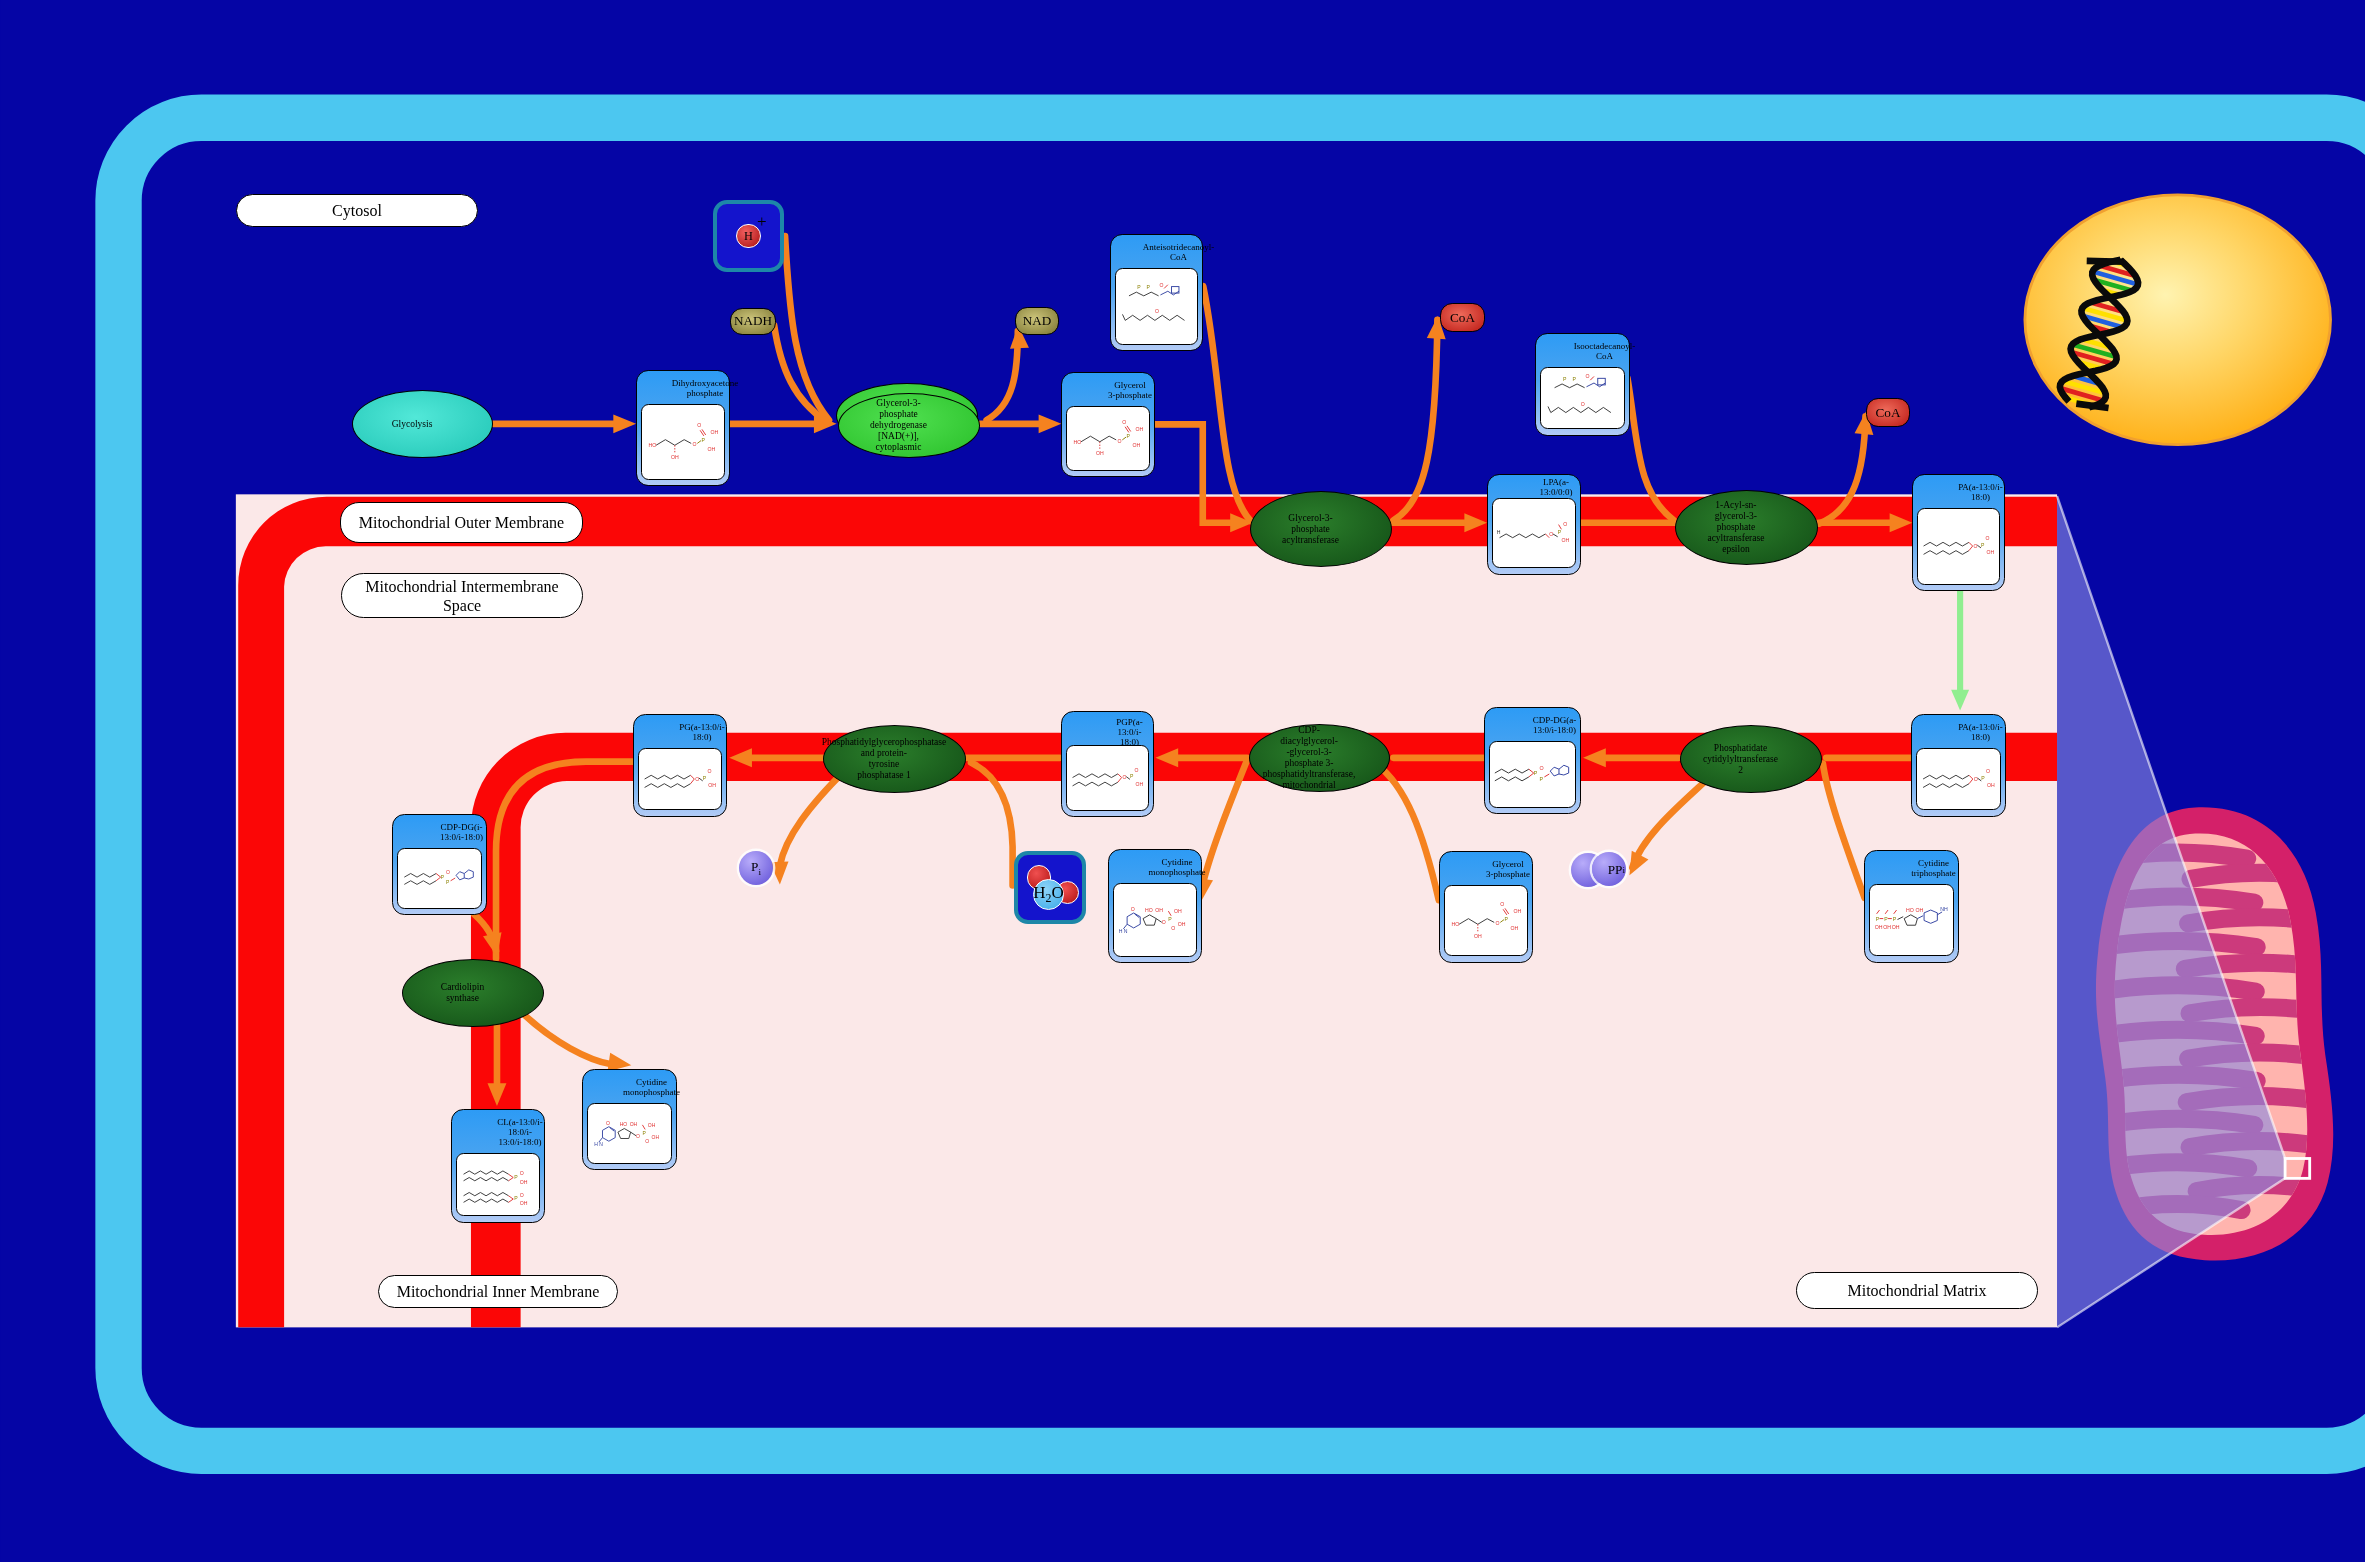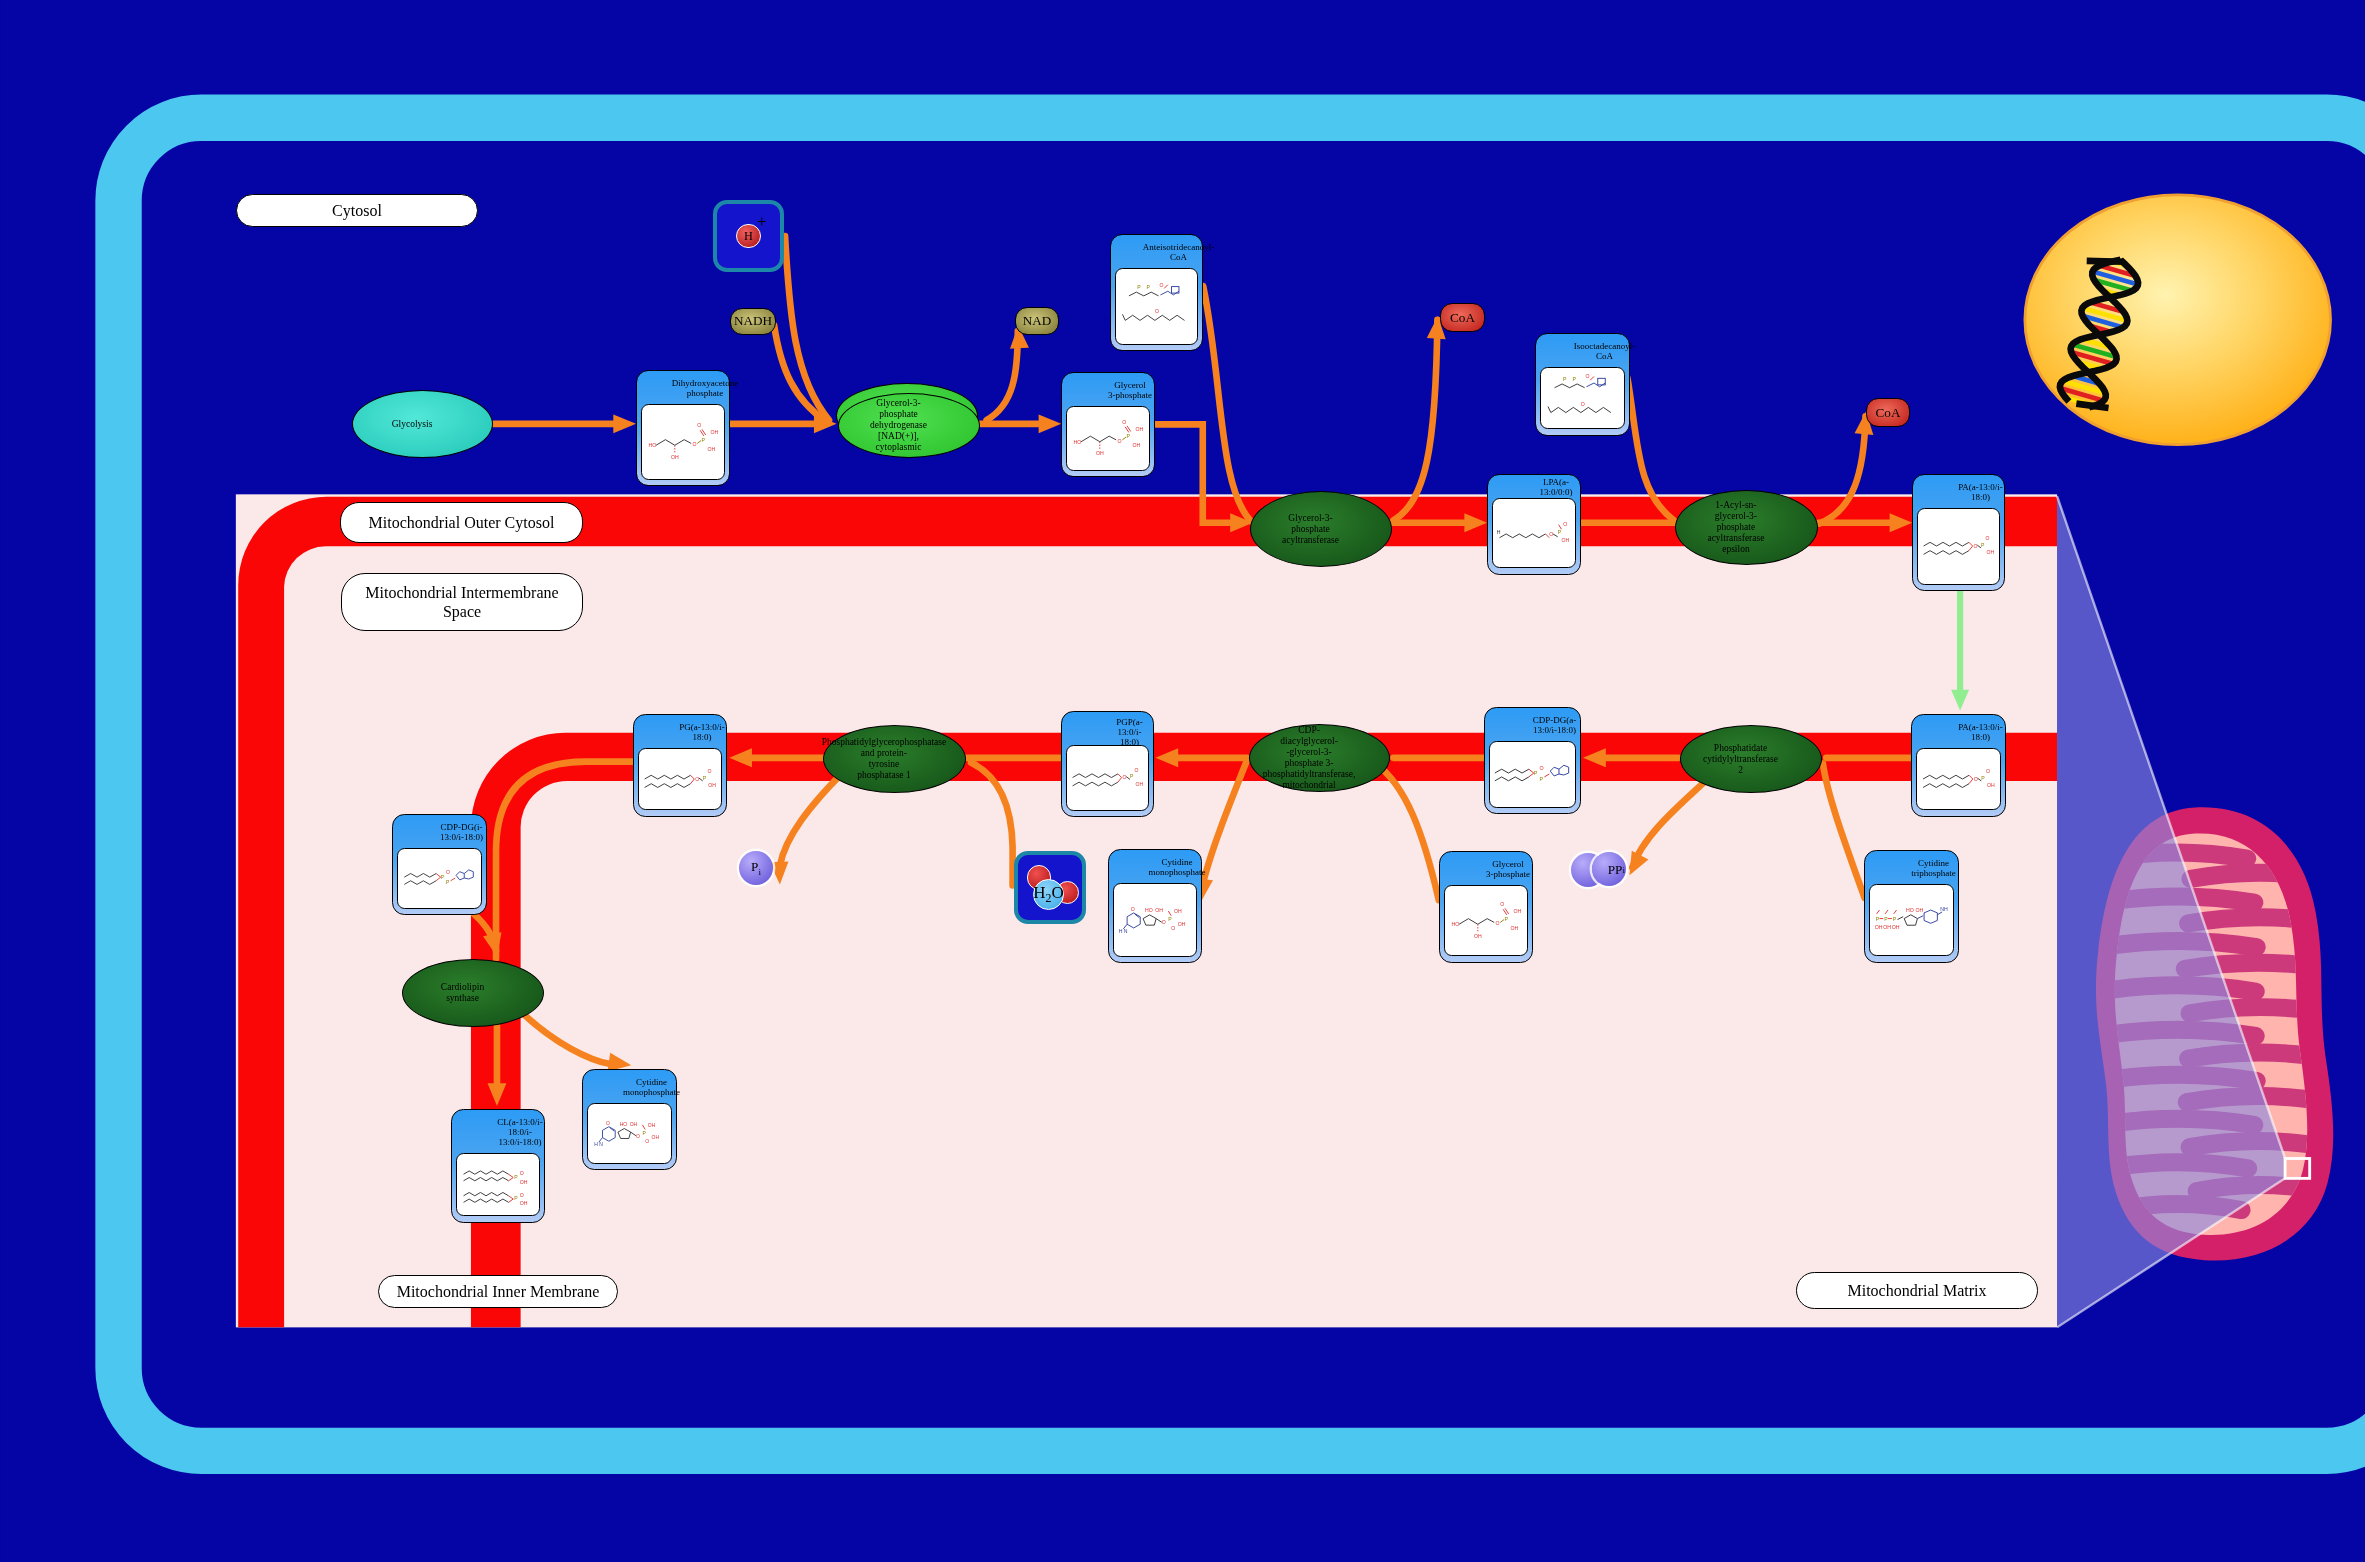--- a/index.html
+++ b/index.html
@@ -152,22 +152,22 @@
         <polygon points="1050.0,2022.0 1059.6,1970.9 1020.5,1979.2" fill="#F5821F"></polygon>
         <path d="M 1050,2167 L 1050,2298" stroke="#F5821F" stroke-width="14" fill="none" stroke-linecap="round"></path>
         <polygon points="1050.0,2338.0 1070.0,2290.0 1030.0,2290.0" fill="#F5821F"></polygon>
         <path d="M 2636,1606 C 2596,1706 2556,1806 2540,1878" stroke="#F5821F" stroke-width="14" fill="none" stroke-linecap="round"></path>
         <path d="M 3608,1648 C 3545,1706 3472,1768 3450,1834" stroke="#F5821F" stroke-width="14" fill="none" stroke-linecap="round"></path>
         <path d="M 1784,1630 C 1712,1702 1660,1768 1648,1830" stroke="#F5821F" stroke-width="14" fill="none" stroke-linecap="round"></path>
         <path d="M 1100,2138 C 1170,2205 1245,2242 1292,2250" stroke="#F5821F" stroke-width="14" fill="none" stroke-linecap="round"></path>
       </g>
     </svg>
 <div class="rl" style="left:236px;top:194px;width:242px;height:33px;">Cytosol</div>
-    <div class="rl" style="left:340px;top:502px;width:243px;height:41px;">Mitochondrial Outer Cytosol</div>
-    <div class="rl" style="left:341px;top:573px;width:242px;height:58px;border-radius:24px;">Mitochondrial Intermembrane<br>Space</div>
+    <div class="rl" style="left:340px;top:502px;width:243px;height:41px;">Mitochondrial Outer Membrane</div>
+    <div class="rl" style="left:341px;top:573px;width:242px;height:45px;border-radius:24px;">Mitochondrial Intermembrane<br>Space</div>
     <div class="rl" style="left:378px;top:1275px;width:240px;height:33px;">Mitochondrial Inner Membrane</div>
     <div class="rl" style="left:1796px;top:1272px;width:242px;height:37px;">Mitochondrial Matrix</div>
     <div class="mb" style="left:636px;top:370px;width:94px;height:116px;">
       <div class="mbl" style="height:33px;">Dihydroxyacetone<br>phosphate</div>
       <div class="mbw" style="left:3.8px;top:33px;width:84px;height:76px;">
         <svg width="82" height="74" viewBox="0 0 175 130" preserveAspectRatio="xMidYMid meet">
           <path d="M30,72 L50,60 L70,72 L90,60 L105,68" class="k"></path>
 <path d="M70,72 L70,88" class="r" stroke-dasharray="3,3"></path>
 <text x="14" y="76" class="tr">HO</text>
           <text x="62" y="101" class="tr">OH</text>

